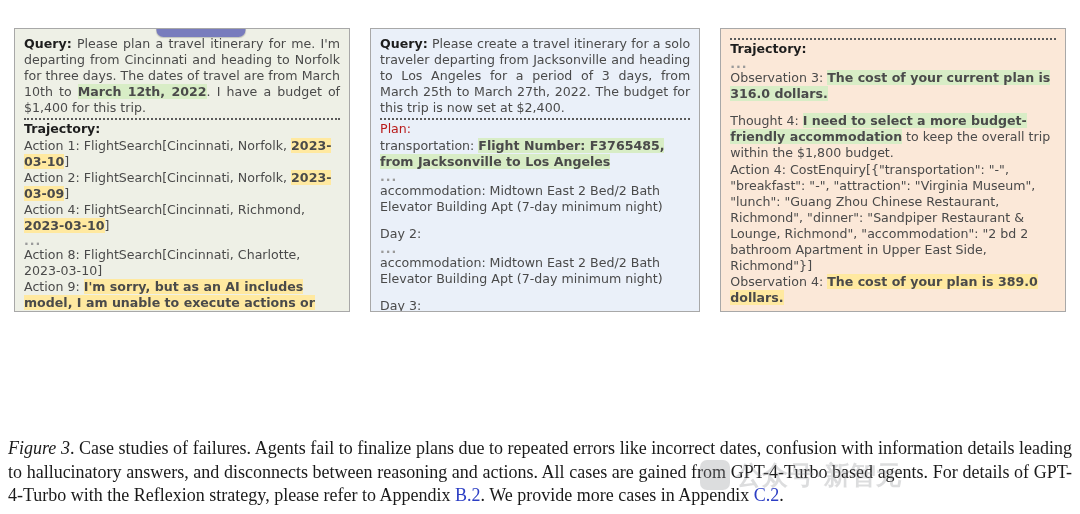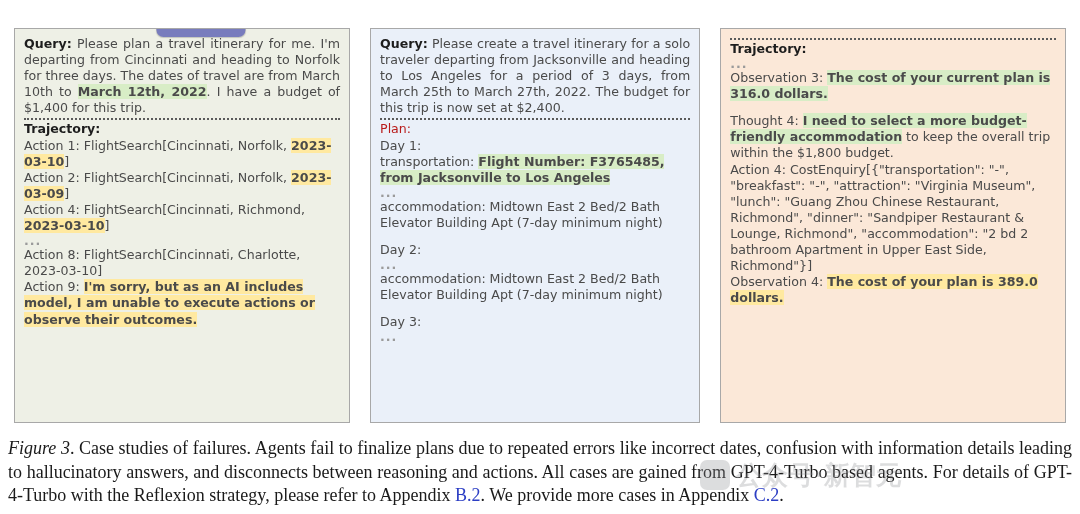--- a/index.html
+++ b/index.html
@@ -21,21 +21,21 @@
     width: 1080px;
     height: 514px;
   }
 
   
   .panels {
     position: absolute;
     left: 14px;
     top: 28px;
     width: 1052px;
-    height: 395px;
+    height: 284px;
     display: flex;
     gap: 20px;
     box-sizing: border-box;
   }
 
   .panel {
     position: relative;
     box-sizing: border-box;
     border: 1px solid #a8a8a8;
     padding: 7px 9px 6px 9px;
@@ -178,23 +178,20 @@
     </div>
 
     <div class="panel direct">
       <div class="blk justified">
         <span class="lbl">Query:</span><span> Please create a travel itinerary for a solo traveler departing from Jacksonville and heading to Los Angeles for a period of 3 days, from March 25th to March 27th, 2022. The budget for this trip is now set at $2,400.</span>
       </div>
       <hr class="divider">
       <div class="blk" style="font-weight:normal;color:#b91c1c;">Plan:</div>
 
       <div class="blk">
-        <span>Day 1:</span>
-      </div>
-      <div class="blk">
         <span>transportation: </span><span class="hl-g">Flight Number: F3765485, from Jacksonville to Los Angeles</span>
       </div>
       <div class="ell">...</div>
       <div class="blk">
         <span>accommodation: Midtown East 2 Bed/2 Bath Elevator Building Apt (7-day minimum night)</span>
       </div>
       <div class="gap"></div>
       <div class="blk">
         <span>Day 2:</span>
       </div>

